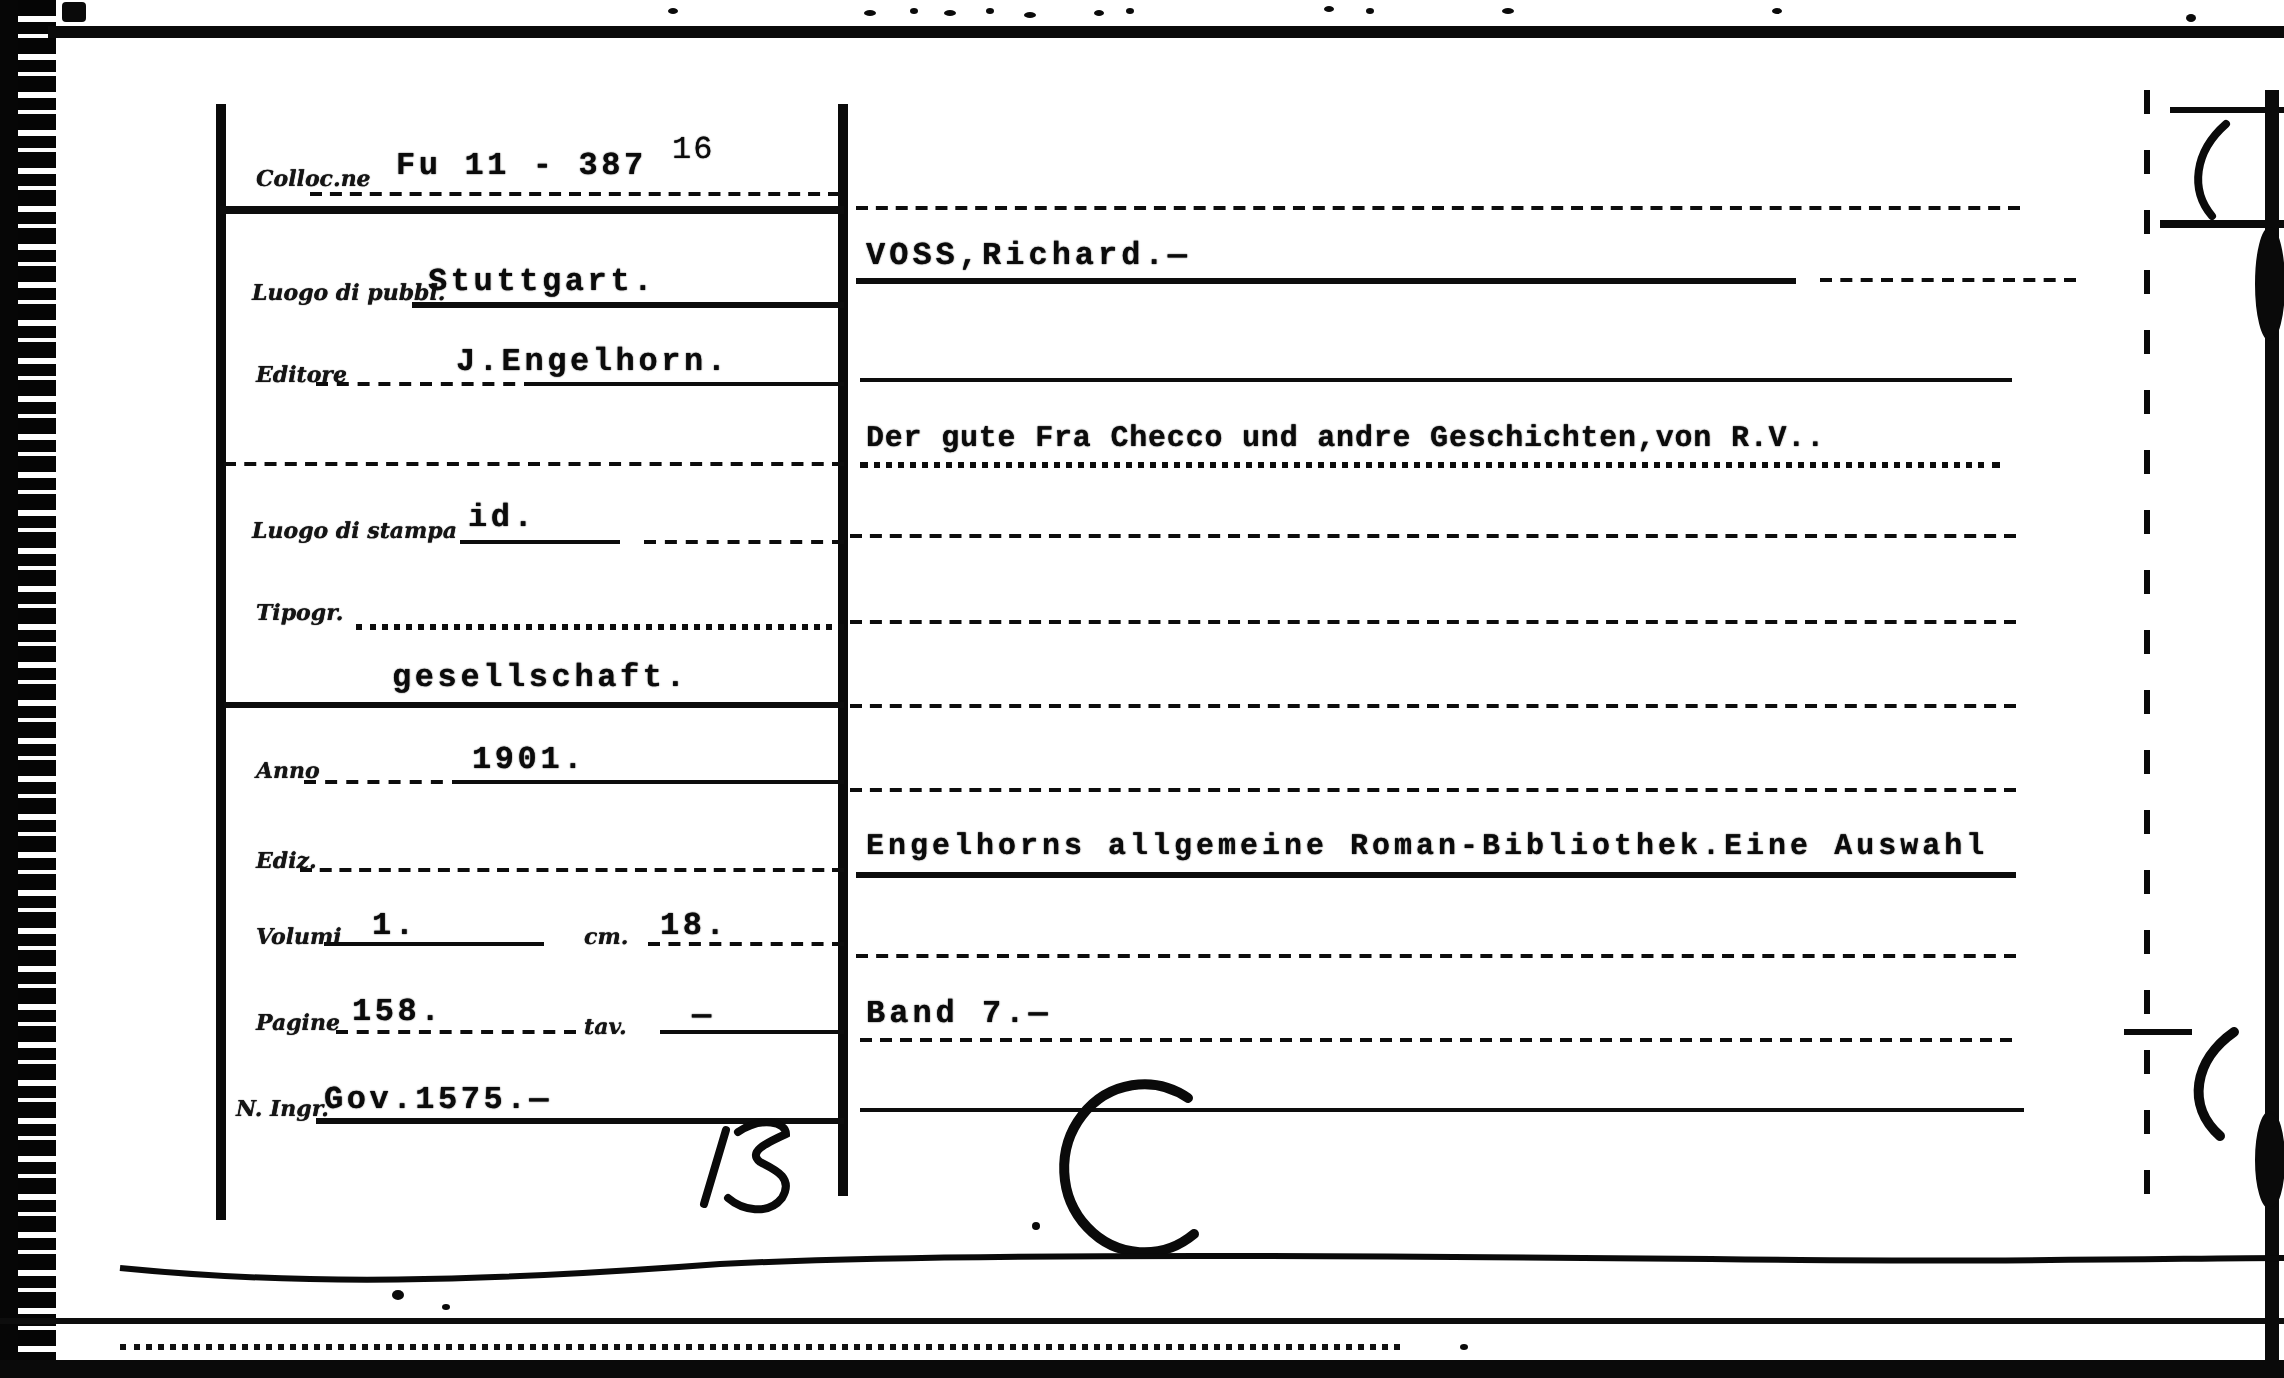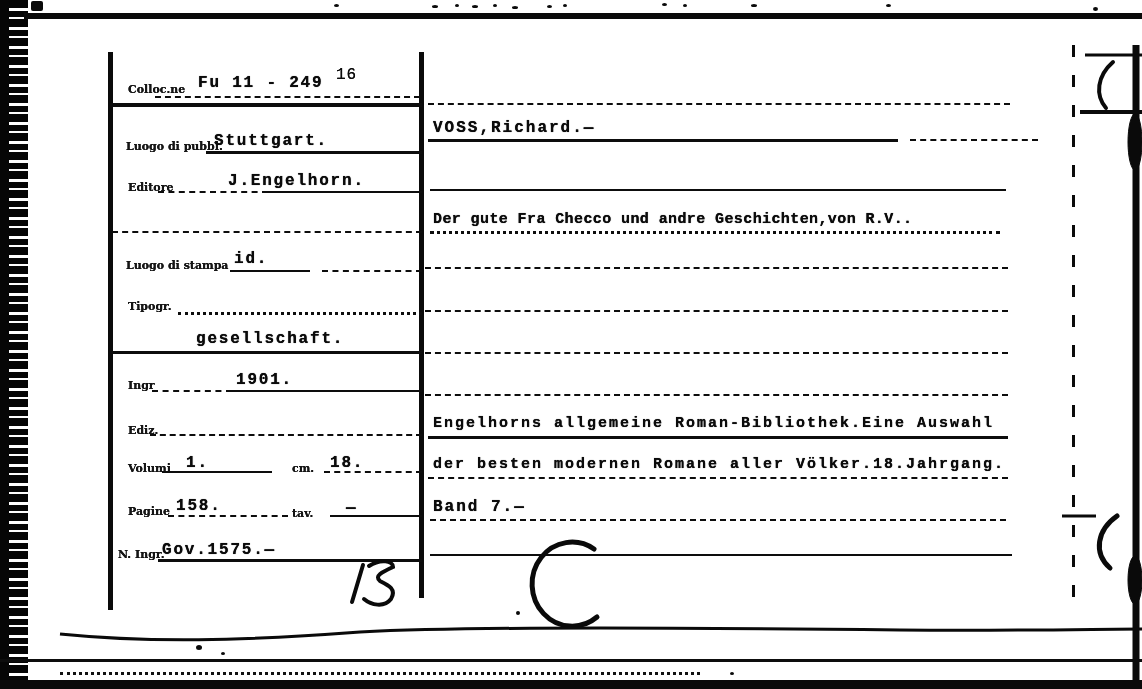--- a/index.html
+++ b/index.html
@@ -10,21 +10,21 @@
   .abs{position:absolute;}
   
   .val{
     position:absolute;font-family:"Liberation Mono",monospace;font-weight:700;
     font-size:16px;letter-spacing:1.8px;color:#0b0b0b;white-space:pre;
     text-shadow:0 0 .7px #000;
   }
   .val-r{font-size:15px;letter-spacing:2px;}
   
   .lbl{
-    position:absolute;font-family:"DejaVu Serif",serif;
+    position:absolute;font-family:"DejaVu Serif",serif;font-style:italic;
     font-weight:700;font-size:11px;color:#151515;white-space:pre;
     text-shadow:0 0 .5px #000;
   }
   .sup{position:absolute;font-family:"Liberation Mono",monospace;font-weight:400;
     font-size:16px;letter-spacing:1px;color:#0b0b0b;text-shadow:0 0 .6px #000;}
   
   .ln{position:absolute;border-top:2px solid #0d0d0d;height:0;}
   .ln-thick{border-top-width:4px;}
   .ln-3{border-top-width:3px;}
   .ln-dash{border-top-style:dashed;}
@@ -68,21 +68,21 @@
   <div class="speck" style="left:196px;top:645px;width:6px;height:5px;"></div>
   <div class="speck" style="left:516px;top:611px;width:4px;height:4px;"></div>
   <div class="speck" style="left:730px;top:672px;width:4px;height:3px;"></div>
   <div class="speck" style="left:221px;top:652px;width:4px;height:3px;"></div>
 
   <div class="vln" style="left:108px;top:52px;width:5px;height:558px;"></div>
   <div class="vln" style="left:419px;top:52px;width:5px;height:546px;"></div>
   <div class="vdash" style="left:1072px;top:45px;height:560px;"></div>
 
   <span class="lbl" style="left:128px;top:83px;">Colloc.ne</span>
-  <span class="val" style="left:198px;top:74px;">Fu 11 - 249</span>
+  <span class="val" style="left:198px;top:74px;">Fu 11 - 387</span>
   <span class="sup" style="left:336px;top:66px;">16</span>
   <div class="ln ln-dash" style="left:155px;top:96px;width:265px;"></div>
   <div class="ln ln-thick" style="left:110px;top:103px;width:312px;"></div>
 
   <span class="lbl" style="left:126px;top:140px;">Luogo di pubbl.</span>
   <span class="val" style="left:214px;top:132px;">Stuttgart.</span>
   <div class="ln ln-3" style="left:206px;top:151px;width:216px;"></div>
 
   <span class="lbl" style="left:128px;top:181px;">Editore</span>
   <span class="val" style="left:228px;top:172px;">J.Engelhorn.</span>
@@ -95,21 +95,21 @@
   <span class="val" style="left:234px;top:250px;">id.</span>
   <div class="ln" style="left:230px;top:270px;width:80px;"></div>
   <div class="ln ln-dash" style="left:322px;top:270px;width:100px;"></div>
 
   <span class="lbl" style="left:128px;top:300px;">Tipogr.</span>
   <div class="ln ln-dot" style="left:178px;top:312px;width:244px;"></div>
 
   <span class="val" style="left:196px;top:330px;">gesellschaft.</span>
   <div class="ln ln-3" style="left:112px;top:351px;width:310px;"></div>
 
-  <span class="lbl" style="left:128px;top:379px;">Ingr</span>
+  <span class="lbl" style="left:128px;top:379px;">Anno</span>
   <span class="val" style="left:236px;top:371px;">1901.</span>
   <div class="ln ln-dash" style="left:152px;top:390px;width:80px;"></div>
   <div class="ln" style="left:232px;top:390px;width:190px;"></div>
 
   <span class="lbl" style="left:128px;top:424px;">Ediz.</span>
   <div class="ln ln-dash" style="left:150px;top:434px;width:272px;"></div>
 
   <span class="lbl" style="left:128px;top:462px;">Volumi</span>
   <span class="val" style="left:186px;top:454px;">1.</span>
   <span class="lbl" style="left:292px;top:462px;">cm.</span>
@@ -140,21 +140,20 @@
   <div class="ln ln-dot" style="left:430px;top:231px;width:570px;"></div>
 
   <div class="ln ln-dash" style="left:425px;top:267px;width:583px;"></div>
   <div class="ln ln-dash" style="left:425px;top:310px;width:583px;"></div>
   <div class="ln ln-dash" style="left:425px;top:352px;width:583px;"></div>
   <div class="ln ln-dash" style="left:425px;top:394px;width:583px;"></div>
 
   <span class="val val-r" style="left:433px;top:415px;">Engelhorns allgemeine Roman-Bibliothek.Eine Auswahl</span>
   <div class="ln ln-3" style="left:428px;top:436px;width:580px;"></div>
 
-  <span class="val val-r" style="left:433px;top:456px;">der besten modernen Romane aller Völker.18.Jahrgang.</span>
   <div class="ln ln-dash" style="left:428px;top:477px;width:580px;"></div>
 
   <span class="val val-r" style="left:433px;top:498px;font-size:16px;">Band 7.—</span>
   <div class="ln ln-dash" style="left:430px;top:519px;width:576px;"></div>
 
   <div class="ln" style="left:430px;top:554px;width:582px;"></div>
 
   <div class="ln" style="left:0;top:659px;width:1142px;border-top-width:3px;"></div>
   <div class="dash-row" style="left:60px;top:672px;width:640px;"></div>
   <div class="abs" style="left:0;top:680px;width:1142px;height:9px;background:#0a0a0a;"></div>

